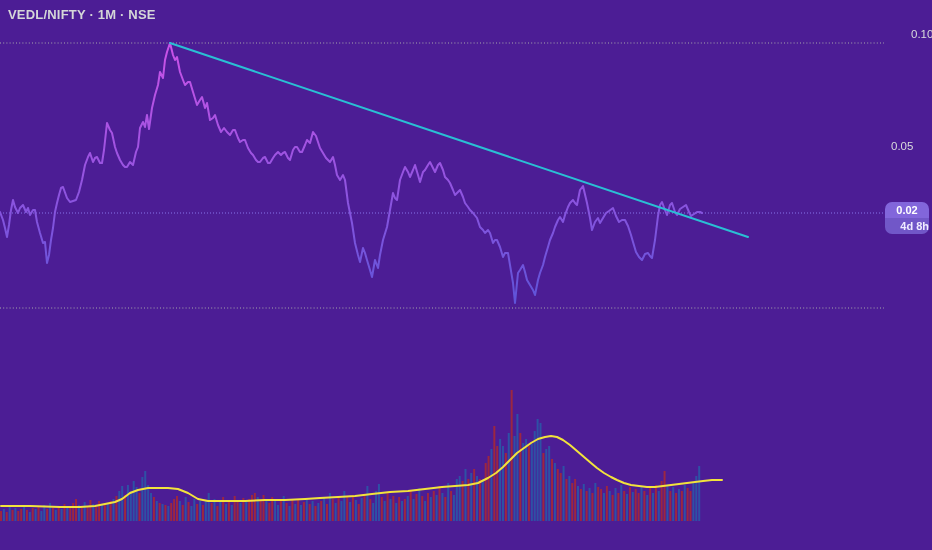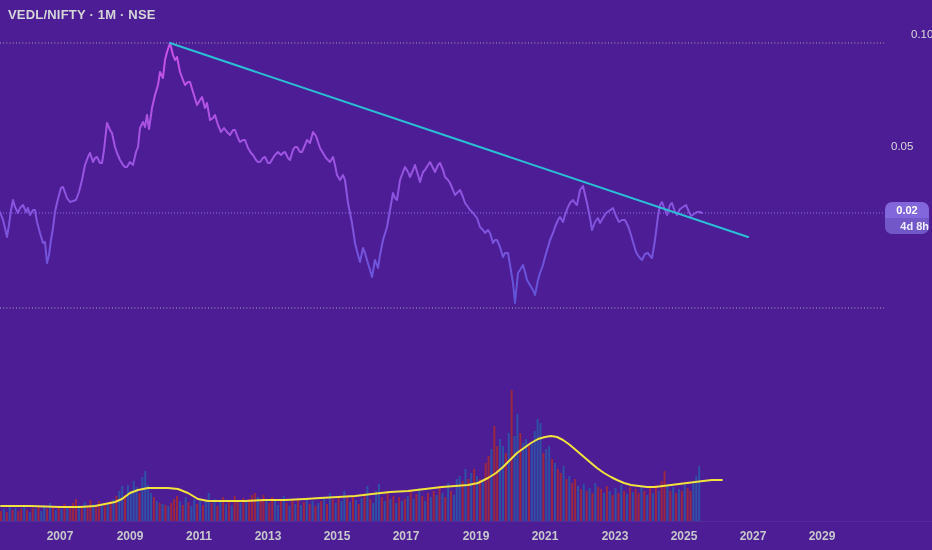--- a/index.html
+++ b/index.html
@@ -304,28 +304,14 @@
 
   <div class="price-scale">
     <div class="price-label" style="top:28px;padding-left:20px;">0.10</div>
     <div class="price-label" style="top:101px;margin-top:39px;">0.05</div>
     <div class="price-badge">
       <div class="value">0.02</div>
       <div class="countdown">4d 8h</div>
     </div>
   </div>
 
-  <div class="time-axis" id="time-axis">
-      <div class="tick" style="left: 60px;">2007</div>
-      <div class="tick" style="left: 130px;">2009</div>
-      <div class="tick" style="left: 199px;">2011</div>
-      <div class="tick" style="left: 268px;">2013</div>
-      <div class="tick" style="left: 337px;">2015</div>
-      <div class="tick" style="left: 406px;">2017</div>
-      <div class="tick" style="left: 476px;">2019</div>
-      <div class="tick" style="left: 545px;">2021</div>
-      <div class="tick" style="left: 615px;">2023</div>
-      <div class="tick" style="left: 684px;">2025</div>
-      <div class="tick" style="left: 753px;">2027</div>
-      <div class="tick" style="left: 822px;">2029</div>
-    </div>
 
 </div>
 
 </body></html>

